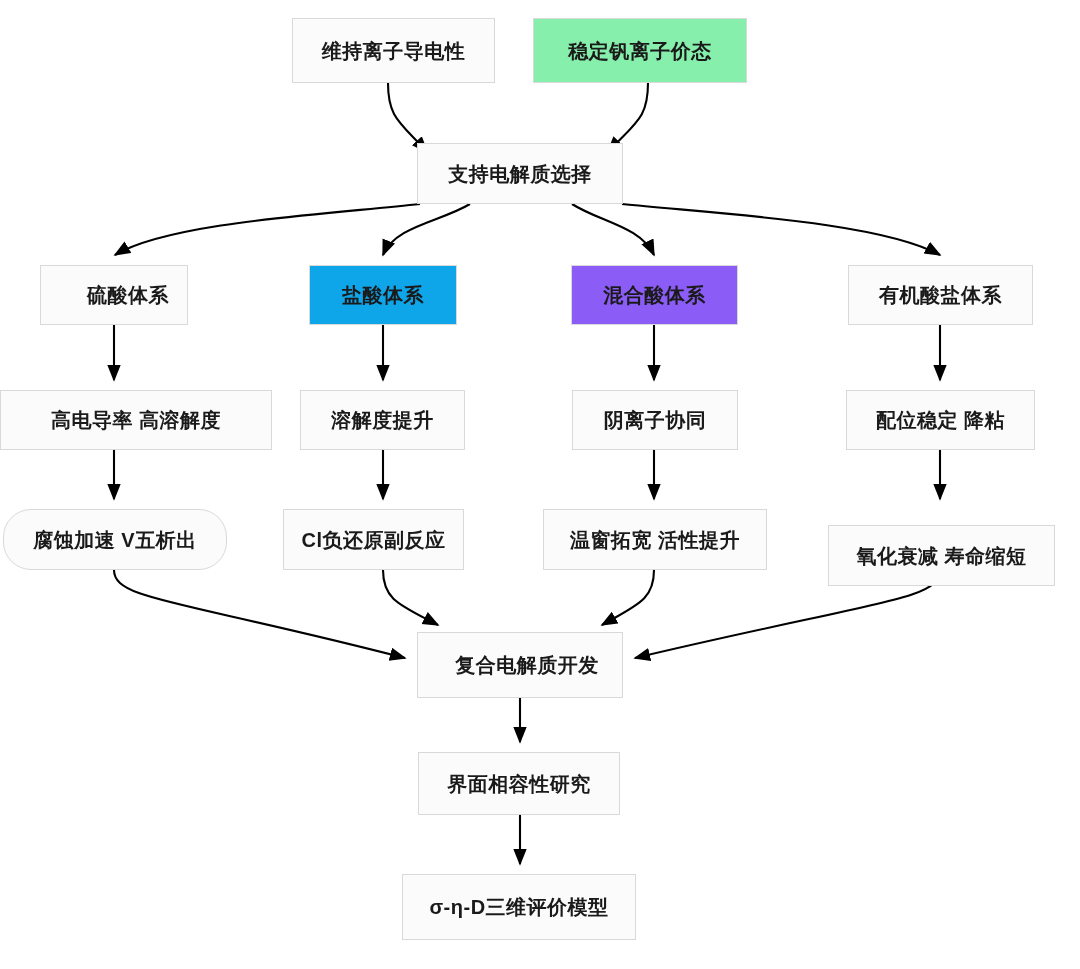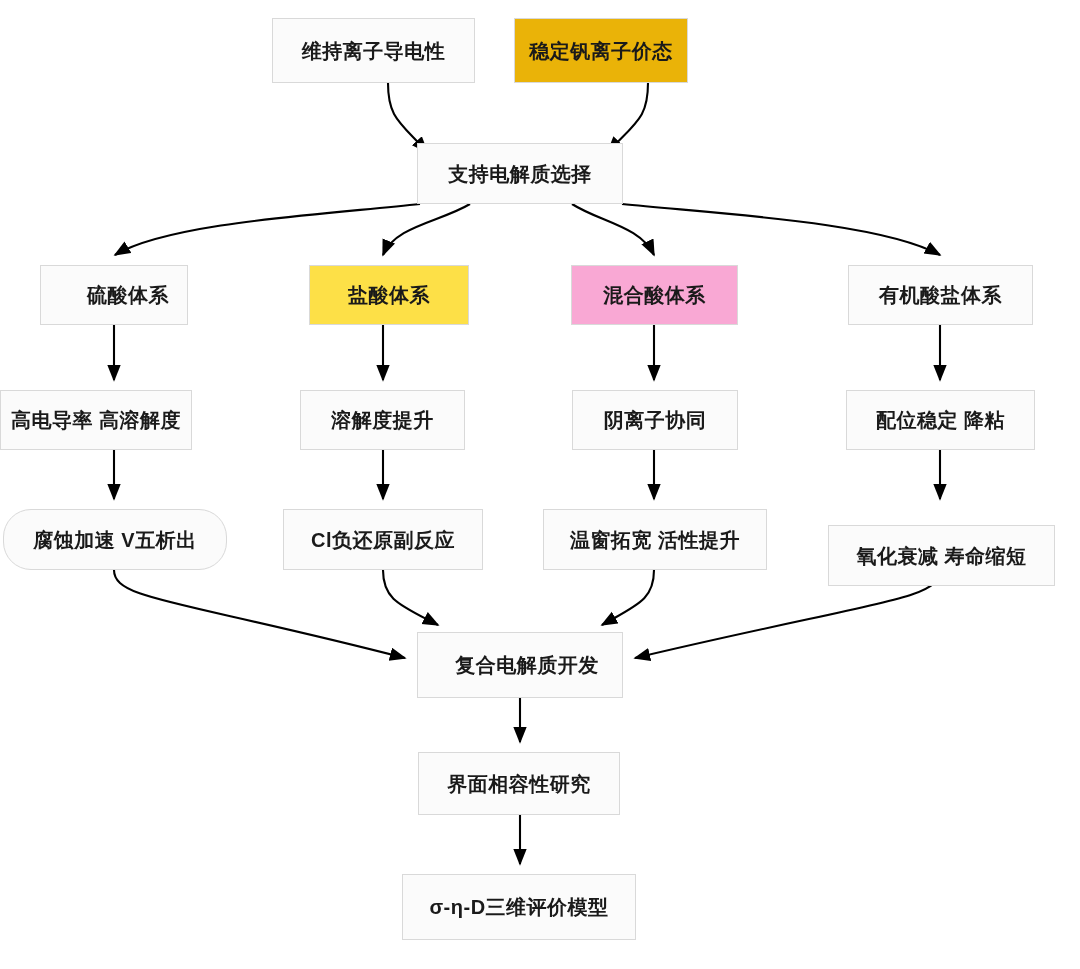--- a/index.html
+++ b/index.html
@@ -74,57 +74,57 @@
         <path d="M 114 570 C 114 600 180 600 405 658" marker-end="url(#arrowhead)" stroke="#000000"></path>
         <path d="M 383 570 C 383 600 400 605 438 625" marker-end="url(#arrowhead)" stroke="#000000"></path>
         <path d="M 654 570 C 654 600 637 605 602 625" marker-end="url(#arrowhead)" stroke="#000000"></path>
         <path d="M 940 570 C 940 600 880 600 635 658" marker-end="url(#arrowhead)" stroke="#000000"></path>
         <path d="M 520 698 L 520 742" marker-end="url(#arrowhead)" stroke="#000000"></path>
         <path d="M 520 815 L 520 864" marker-end="url(#arrowhead)" stroke="#000000"></path>
       </g>
   </svg>
 
   <div id="node-group">
-      <div class="node" style="left: 272px; top: 18px; width: 203px; height: 65px; background: rgb(251, 251, 251); border-color: rgb(217, 217, 217); color: rgb(26, 26, 26);">
+      <div class="node" style="left: 292px; top: 18px; width: 203px; height: 65px; background: rgb(251, 251, 251); border-color: rgb(217, 217, 217); color: rgb(26, 26, 26);">
         <span class="node-label">维持离子导电性</span>
       </div>
-      <div class="node" style="left: 514px; top: 18px; width: 174px; height: 65px; background: #eab308; border-color: rgb(217, 217, 217); color: rgb(26, 26, 26);">
+      <div class="node" style="left: 533px; top: 18px; width: 214px; height: 65px; background: #86efac; border-color: rgb(217, 217, 217); color: rgb(26, 26, 26);">
         <span class="node-label">稳定钒离子价态</span>
       </div>
       <div class="node" style="left: 417px; top: 143px; width: 206px; height: 61px; background: rgb(251, 251, 251); border-color: rgb(217, 217, 217); color: rgb(26, 26, 26);">
         <span class="node-label">支持电解质选择</span>
       </div>
       <div class="node" style="left: 40px; top: 265px; width: 148px; height: 60px; background: rgb(251, 251, 251); border-color: rgb(217, 217, 217); color: rgb(26, 26, 26); padding-left: 28px;">
         <span class="node-label">硫酸体系</span>
       </div>
-      <div class="node" style="left: 309px; top: 265px; width: 160px; height: 60px; background: #fde047; border-color: rgb(217, 217, 217); color: rgb(26, 26, 26);">
+      <div class="node" style="left: 309px; top: 265px; width: 148px; height: 60px; background: #0ea5e9; border-color: rgb(217, 217, 217); color: rgb(26, 26, 26);">
         <span class="node-label">盐酸体系</span>
       </div>
-      <div class="node" style="left: 571px; top: 265px; width: 167px; height: 60px; background: #f9a8d4; border-color: rgb(217, 217, 217); color: rgb(26, 26, 26);">
+      <div class="node" style="left: 571px; top: 265px; width: 167px; height: 60px; background: #8b5cf6; border-color: rgb(217, 217, 217); color: rgb(26, 26, 26);">
         <span class="node-label">混合酸体系</span>
       </div>
       <div class="node" style="left: 848px; top: 265px; width: 185px; height: 60px; background: rgb(251, 251, 251); border-color: rgb(217, 217, 217); color: rgb(26, 26, 26);">
         <span class="node-label">有机酸盐体系</span>
       </div>
-      <div class="node" style="left: 0px; top: 390px; width: 192px; height: 60px; background: rgb(251, 251, 251); border-color: rgb(217, 217, 217); color: rgb(26, 26, 26);">
+      <div class="node" style="left: 0px; top: 390px; width: 272px; height: 60px; background: rgb(251, 251, 251); border-color: rgb(217, 217, 217); color: rgb(26, 26, 26);">
         <span class="node-label">高电导率 高溶解度</span>
       </div>
       <div class="node" style="left: 300px; top: 390px; width: 165px; height: 60px; background: rgb(251, 251, 251); border-color: rgb(217, 217, 217); color: rgb(26, 26, 26);">
         <span class="node-label">溶解度提升</span>
       </div>
       <div class="node" style="left: 572px; top: 390px; width: 166px; height: 60px; background: rgb(251, 251, 251); border-color: rgb(217, 217, 217); color: rgb(26, 26, 26);">
         <span class="node-label">阴离子协同</span>
       </div>
       <div class="node" style="left: 846px; top: 390px; width: 189px; height: 60px; background: rgb(251, 251, 251); border-color: rgb(217, 217, 217); color: rgb(26, 26, 26);">
         <span class="node-label">配位稳定 降粘</span>
       </div>
       <div class="node" style="left: 3px; top: 509px; width: 224px; height: 61px; background: rgb(251, 251, 251); border-color: rgb(217, 217, 217); color: rgb(26, 26, 26); border-radius: 28px;">
         <span class="node-label">腐蚀加速 V五析出</span>
       </div>
-      <div class="node" style="left: 283px; top: 509px; width: 200px; height: 61px; background: rgb(251, 251, 251); border-color: rgb(217, 217, 217); color: rgb(26, 26, 26);">
+      <div class="node" style="left: 283px; top: 509px; width: 181px; height: 61px; background: rgb(251, 251, 251); border-color: rgb(217, 217, 217); color: rgb(26, 26, 26);">
         <span class="node-label">Cl负还原副反应</span>
       </div>
       <div class="node" style="left: 543px; top: 509px; width: 224px; height: 61px; background: rgb(251, 251, 251); border-color: rgb(217, 217, 217); color: rgb(26, 26, 26);">
         <span class="node-label">温窗拓宽 活性提升</span>
       </div>
       <div class="node" style="left: 828px; top: 509px; width: 227px; height: 61px; background: rgb(251, 251, 251); border-color: rgb(217, 217, 217); color: rgb(26, 26, 26); margin-top: 16px;">
         <span class="node-label">氧化衰减 寿命缩短</span>
       </div>
       <div class="node" style="left: 417px; top: 632px; width: 206px; height: 66px; background: rgb(251, 251, 251); border-color: rgb(217, 217, 217); color: rgb(26, 26, 26); padding-left: 14px;">
         <span class="node-label">复合电解质开发</span>

